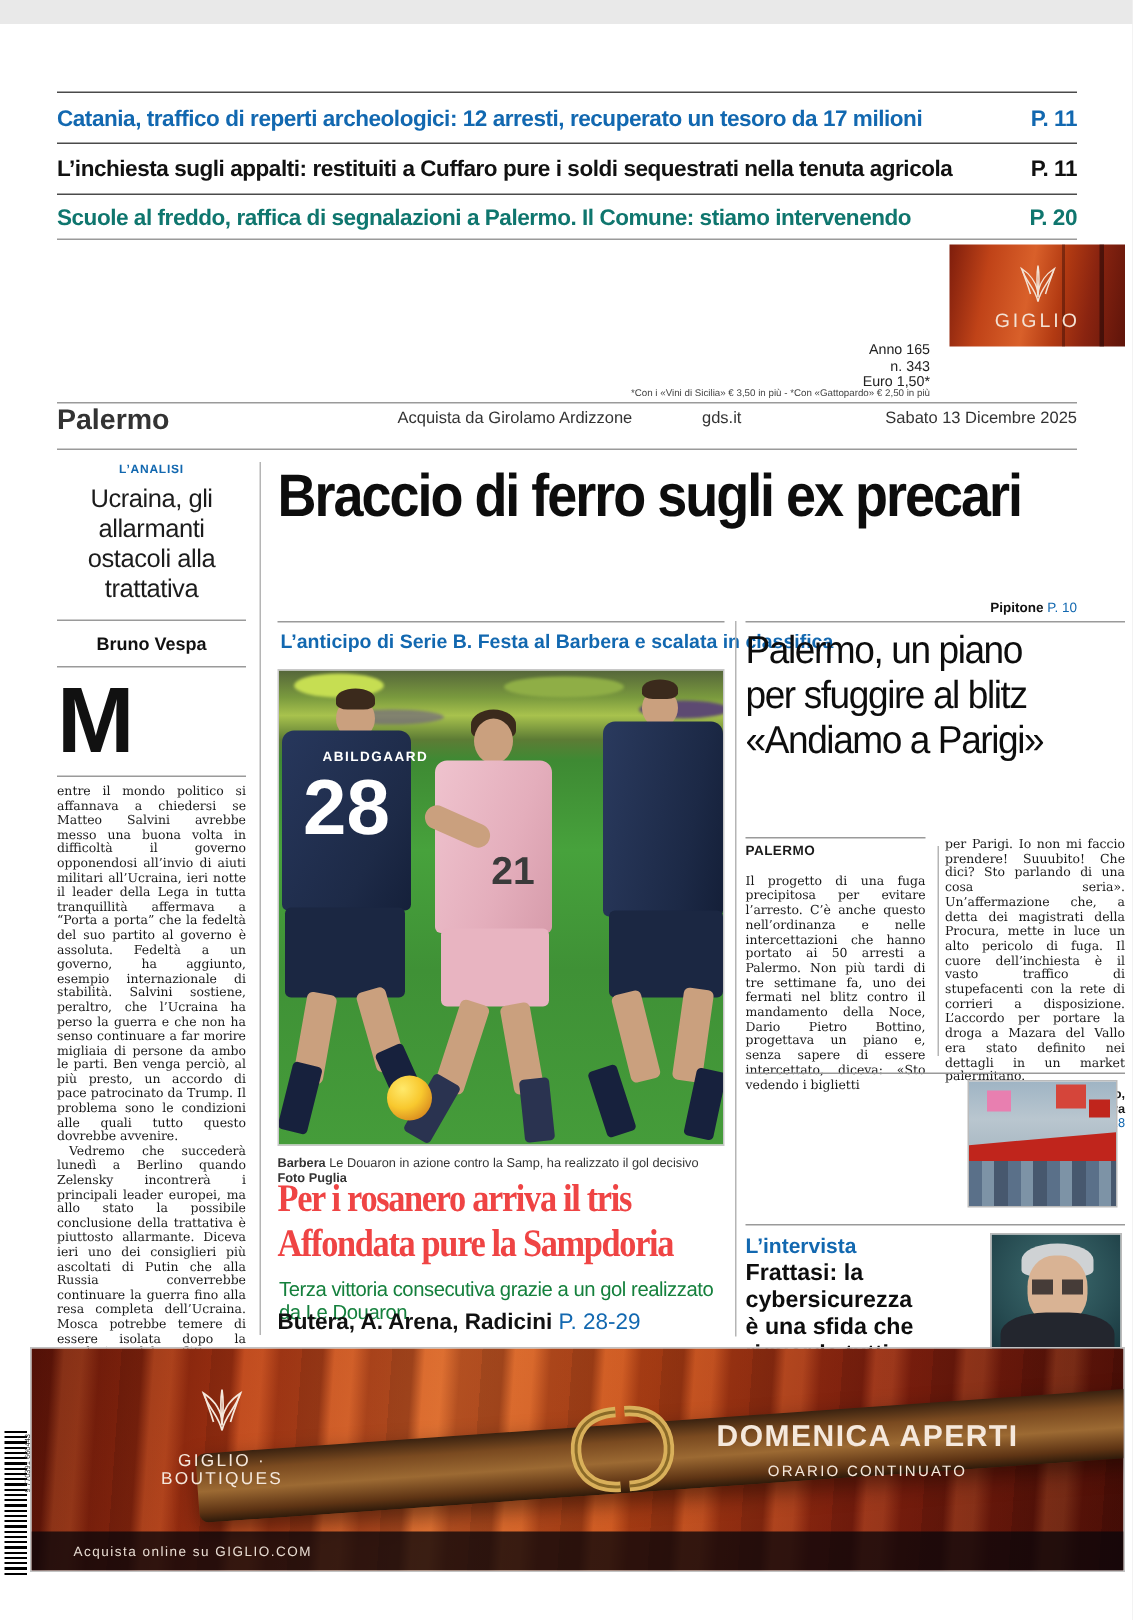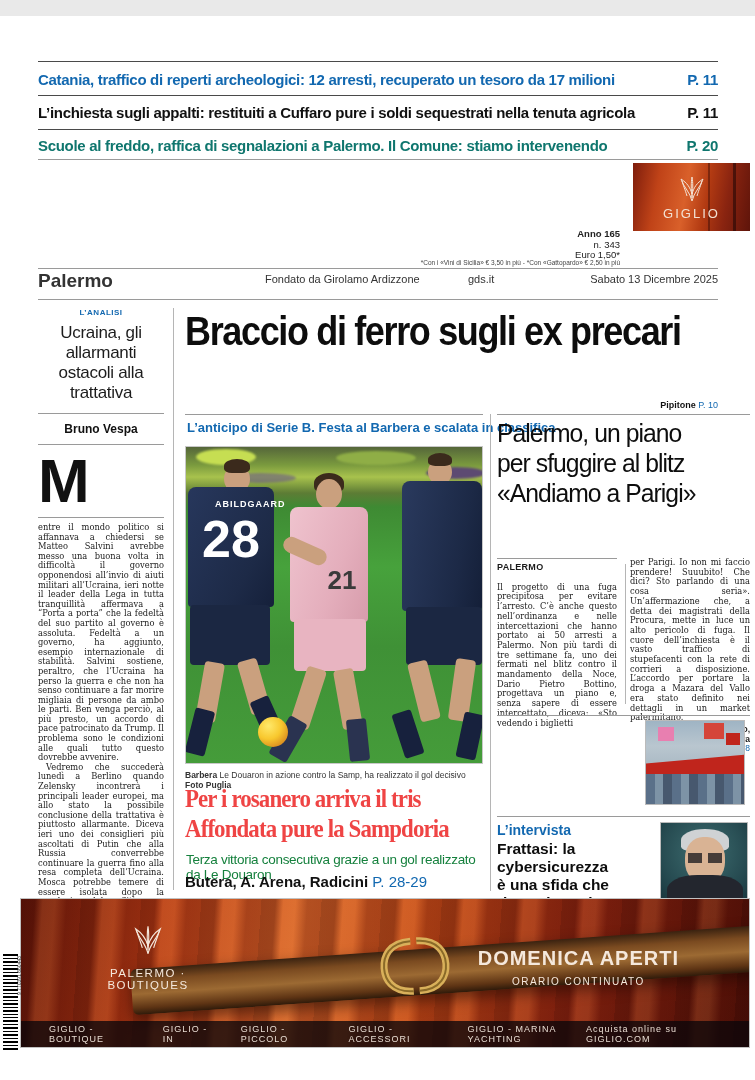--- a/index.html
+++ b/index.html
@@ -154,28 +154,28 @@
       <g stroke="#f3e2d4" stroke-width="1" fill="none">
         <path d="M15 27 C13 18 7 14 4 5 C10 9 13 13 15 20"></path>
         <path d="M15 27 C17 18 23 14 26 5 C20 9 17 13 15 20"></path>
         <path d="M15 24 C14 14 14 9 15 3 C16 9 16 14 15 24"></path>
         <path d="M10 22 C8 15 6 11 5 7"></path>
           <path d="M20 22 C22 15 24 11 25 7"></path>
       </g>
     </svg>
     <div class="t">GIGLIO</div>
   </div>
-  <div class="anno" style="top:212px;font-weight:bold;">Anno 165</div>
+  <div class="anno" style="top:212px;font-weight:normal;">Anno 165</div>
   <div class="anno" style="top:223px;">n. 343</div>
   <div class="anno" style="top:233px;">Euro 1,50*</div>
   <div class="pricenote">*Con i «Vini di Sicilia» € 3,50 in più - *Con «Gattopardo» € 2,50 in più</div>
 
   <div class="rule light" style="left:38px;top:252px;width:680px;"></div>
   <div class="infobar-item blue" style="left:38px;top:254px;font-size:19px;font-weight:bold;">Palermo</div>
-  <div class="infobar-item" style="left:265px;">Fondato da Girolamo Ardizzone</div>
+  <div class="infobar-item" style="left:265px;">Acquista da Girolamo Ardizzone</div>
   <div class="infobar-item" style="left:468px;">gds.it</div>
   <div class="infobar-item" style="right:37px;">Sabato 13 Dicembre 2025</div>
   <div class="rule light" style="left:38px;top:283px;width:680px;"></div>
 
   <div id="analysis">
     <div class="kick blue">L’ANALISI</div>
     <div class="ttl">Ucraina, gli allarmanti ostacoli alla trattativa</div>
     <hr class="sep">
     <div class="auth">Bruno Vespa</div>
     <hr class="sep" style="margin-top:0;">
@@ -317,34 +317,27 @@
     <div id="ad-logo">
       <svg width="34" height="34" viewBox="0 0 30 30">
         <g stroke="#f5e8dc" stroke-width="1" fill="none">
           <path d="M15 27 C13 18 7 14 4 5 C10 9 13 13 15 20"></path>
           <path d="M15 27 C17 18 23 14 26 5 C20 9 17 13 15 20"></path>
           <path d="M15 24 C14 14 14 9 15 3 C16 9 16 14 15 24"></path>
           <path d="M10 22 C8 15 6 11 5 7"></path>
             <path d="M20 22 C22 15 24 11 25 7"></path>
         </g>
       </svg>
-      <div class="brand">PALERMO · BOUTIQUES</div>
+      <div class="brand">GIGLIO · BOUTIQUES</div>
     </div>
     <div id="ad-promo">
       <div class="p1">DOMENICA APERTI</div>
       <div class="p2">ORARIO CONTINUATO</div>
     </div>
     <div id="ad-strip">
-      <div class="stores">
-        <span>GIGLIO - BOUTIQUE</span>
-        <span>GIGLIO - IN</span>
-        <span>GIGLIO - PICCOLO</span>
-        <span>GIGLIO - ACCESSORI</span>
-        <span>GIGLIO - MARINA YACHTING</span>
-      </div>
       <span>Acquista online su GIGLIO.COM</span>
     </div>
   </div>
 
   <div id="barcode"></div>
   <div id="barcode-num">9 770391 660443</div>
 
 </div>
 
 </body></html>

